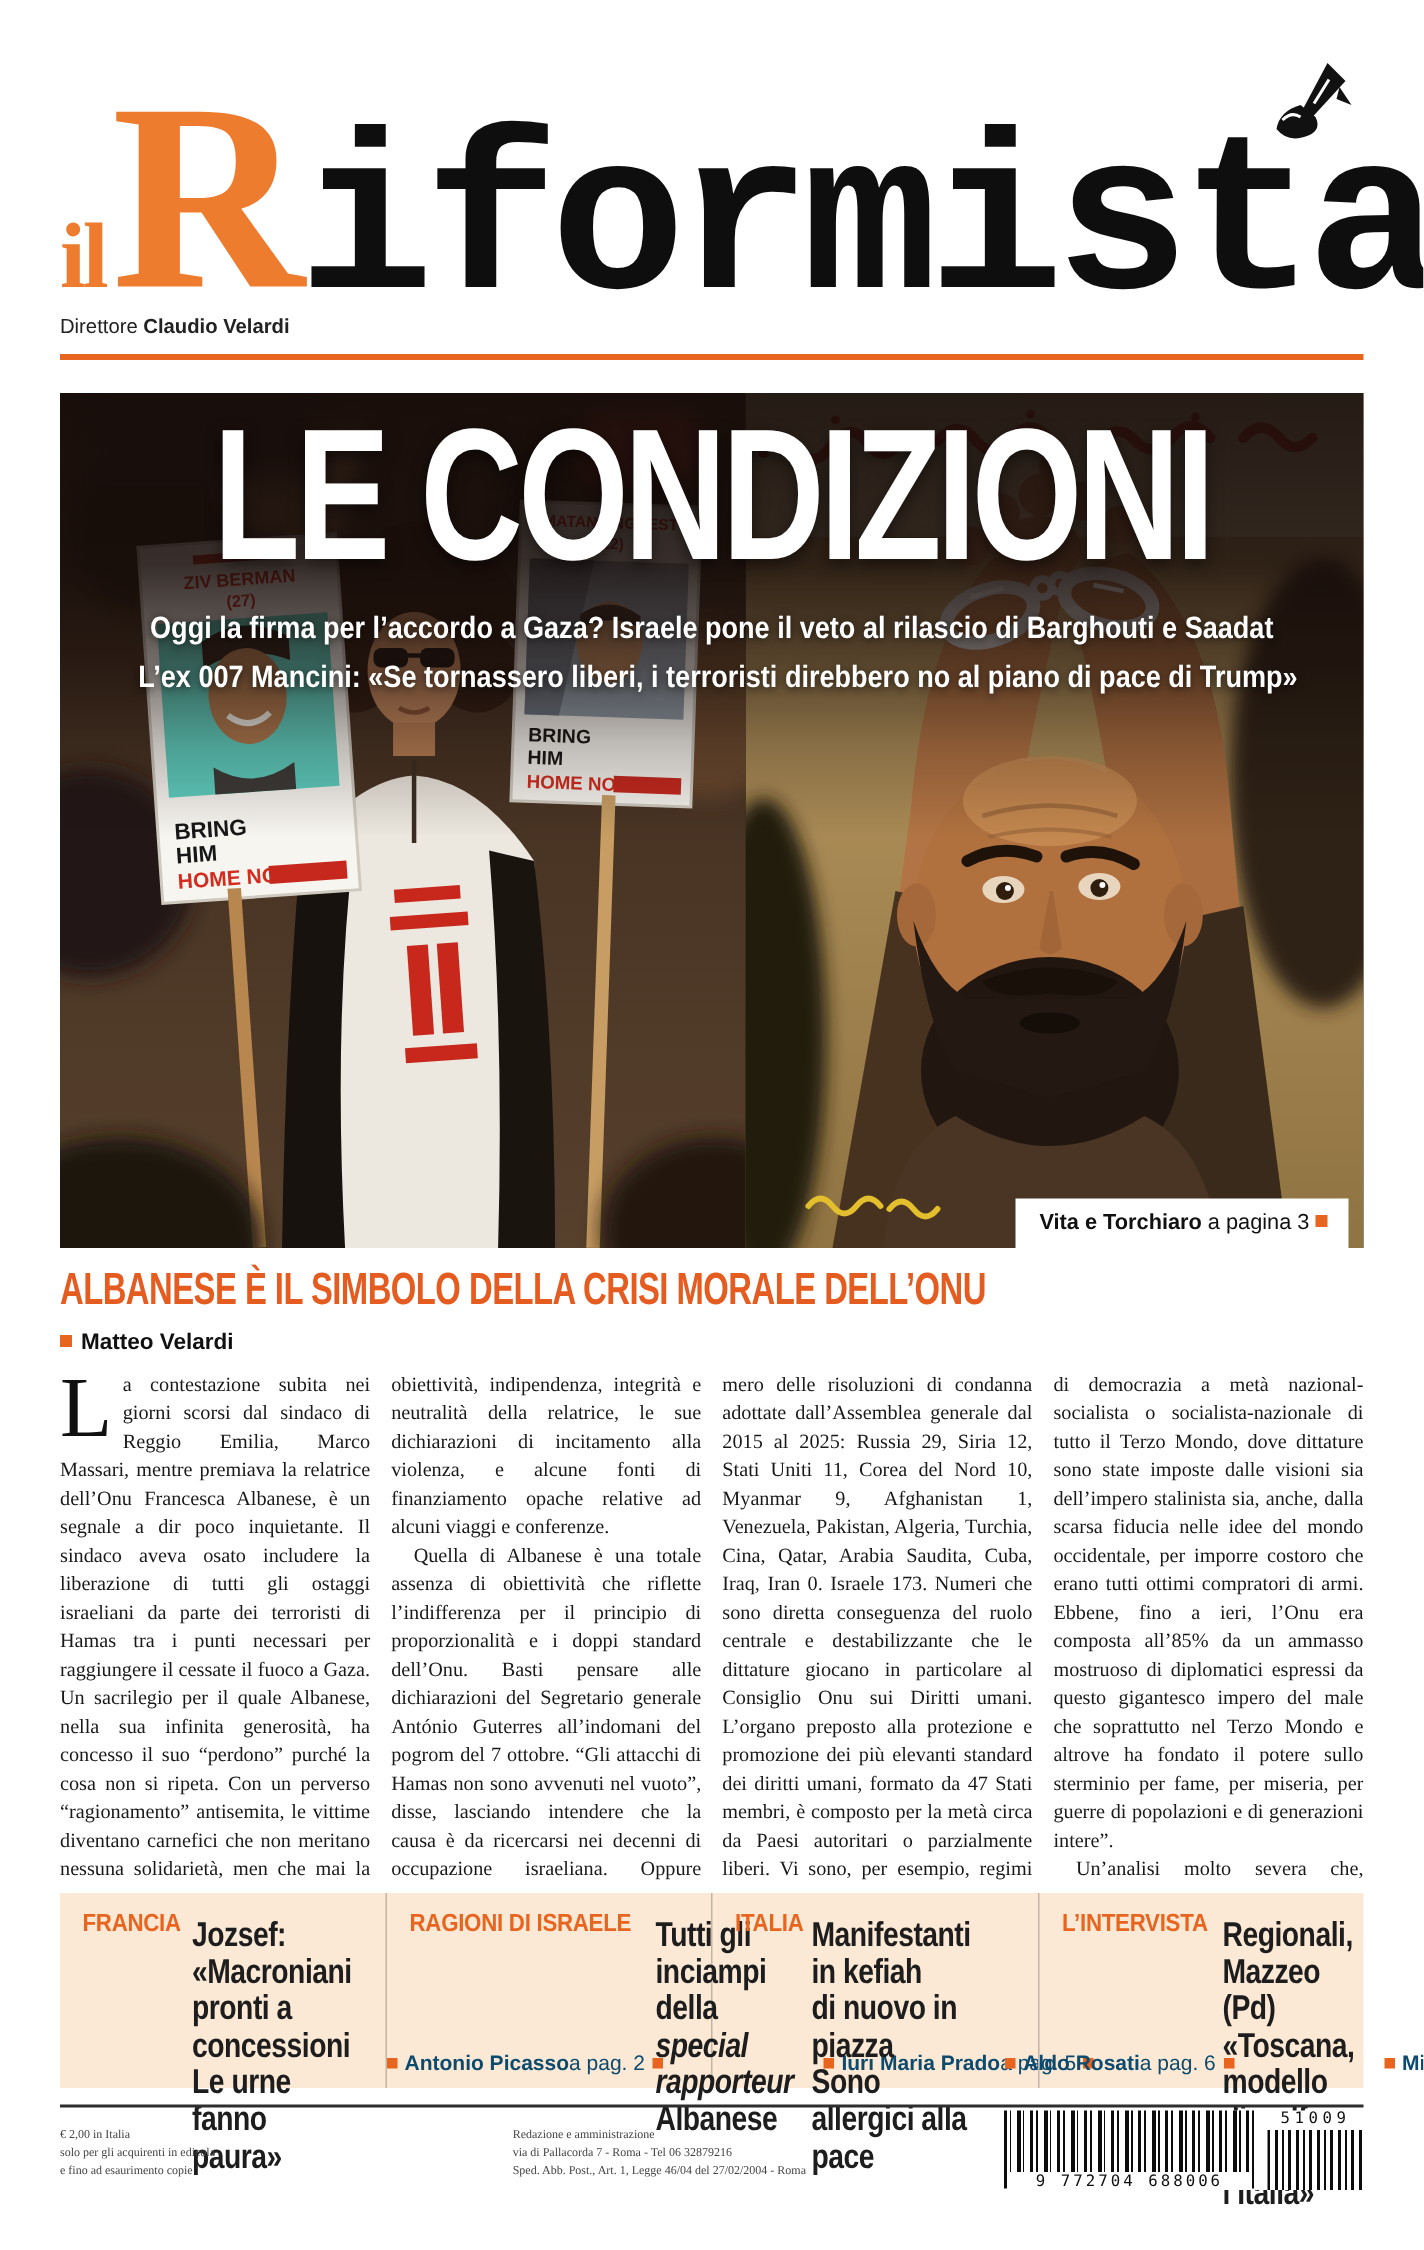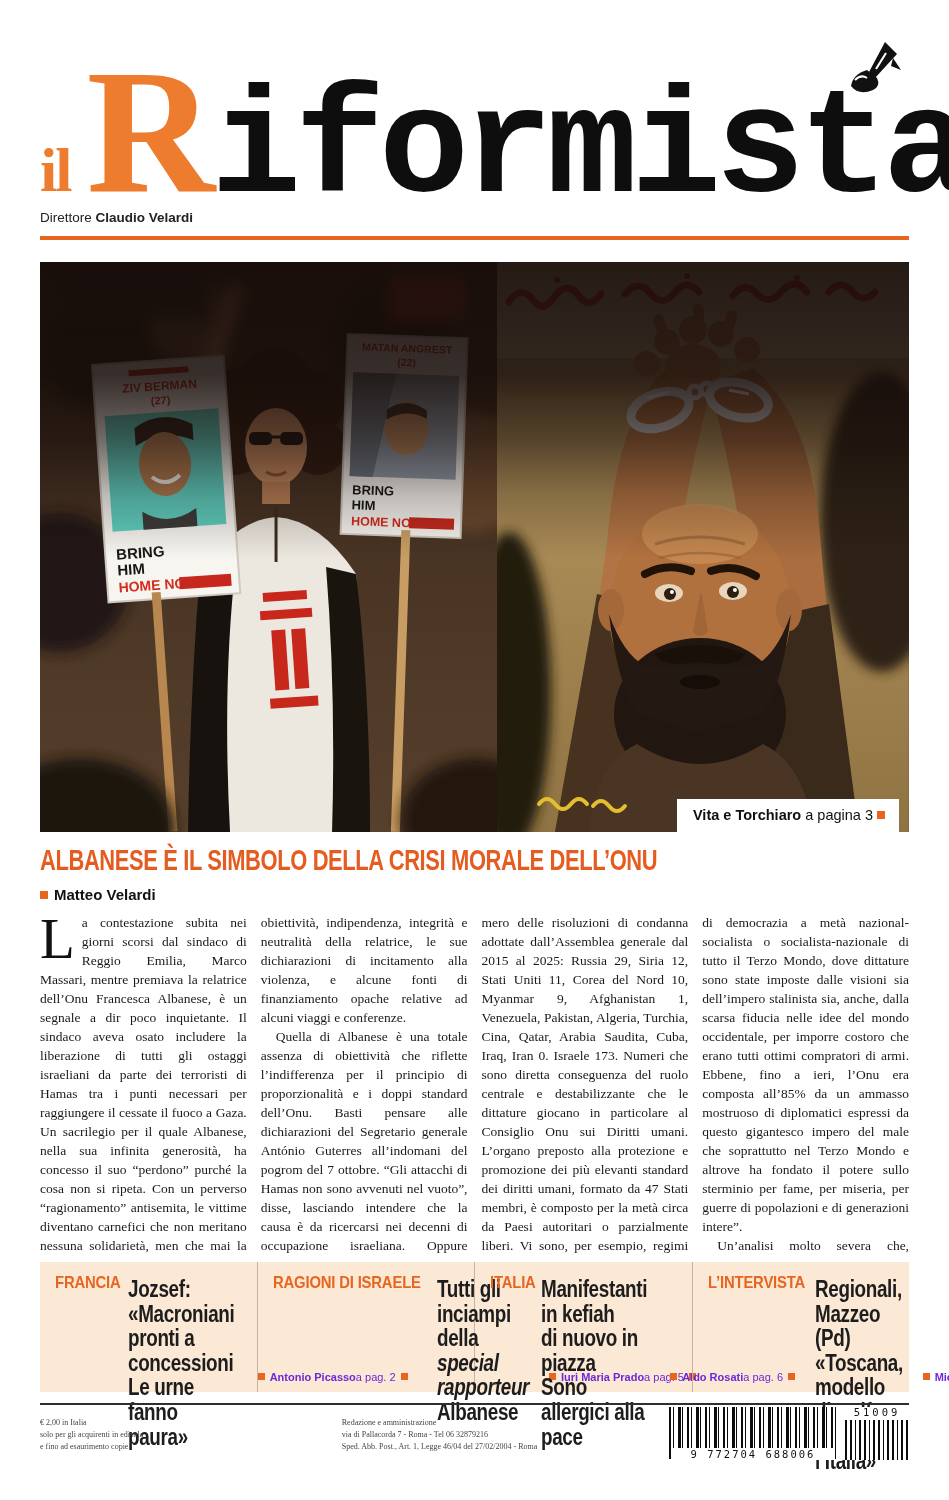--- a/index.html
+++ b/index.html
@@ -11,21 +11,21 @@
   }
   *{box-sizing:border-box;}
   html,body{margin:0;padding:0;background:#ffffff;}
   .page{position:relative;width:949px;height:1500px;margin:0 auto;background:#fff;
         font-family:"Liberation Sans",sans-serif;overflow:hidden;}
 
   
   .masthead{position:absolute;top:0;left:40px;width:869px;height:242px;}
   .logo{position:relative;text-align:center;padding-top:42px;height:165px;
         font-family:"Liberation Serif",serif;font-weight:bold;white-space:nowrap;}
-  .logo .il{color:var(--logo);font-size:62px;letter-spacing:-2px;margin-right:16px;}
+  .logo .il{color:var(--logo);font-size:62px;letter-spacing:-2px;margin-right:4px;}
   .logo .bigR{color:var(--logo);font-size:178px;line-height:1;letter-spacing:-4px;}
   .logo .rest{color:#0e0e0e;font-size:150px;letter-spacing:-6px;font-family:Liberation Mono, monospace;}
   .pen-icon{position:absolute;right:6px;top:40px;}
   .dateline{position:absolute;left:0;right:0;top:210px;display:flex;justify-content:space-between;
             font-size:13.5px;color:#222;}
   .dateline .date{color:var(--accent);font-weight:bold;}
   .dateline .issue{color:#222;font-weight:bold;}
   .dateline .dir b{font-weight:bold;}
   .mast-rule{position:absolute;left:0;right:0;top:236px;height:4px;background:var(--accent);}
 
@@ -68,21 +68,21 @@
   .teasers{position:absolute;top:1262px;left:40px;width:869px;height:130px;
     background:var(--teaser-bg);display:flex;}
   .teaser{flex:1 1 0;padding:11px 10px 9px 15px;display:flex;flex-direction:row;min-width:0;}
   .teaser + .teaser{border-left:1px solid #c3b4a4;}
   .kicker{color:var(--accent);font-size:16.5px;font-weight:800;letter-spacing:-.2px;
     white-space:nowrap;transform:scaleX(.9);transform-origin:left;}
   .t-head{margin-top:4px;font-size:23px;font-weight:800;color:#1d1d1d;line-height:1.07;
     letter-spacing:-.4px;width:122%;transform:scaleX(.82);transform-origin:left top;}
   .t-head .it{font-style:italic;}
   .t-foot{margin-top:auto;display:flex;justify-content:space-between;align-items:center;
-    font-size:11px;color:#6d28d9;width:100%;}
+    font-size:14px;color:#0c4a6e;width:100%;}
   .t-author{font-weight:bold;white-space:nowrap;}
   .t-author .sq{margin-right:5px;}
   .t-page{white-space:nowrap;}
   .t-page .sq{margin-left:5px;}
 
   
   .footer{position:absolute;top:1403px;left:40px;width:869px;}
   .f-rule{height:2px;background:#2e2e2e;}
   .f-row{display:flex;align-items:center;margin-top:6px;}
   .f-note{font-family:"Liberation Serif",serif;font-size:8px;color:#444;line-height:1.55;}
@@ -300,20 +300,27 @@
           <ellipse cx="203" cy="420" rx="20" ry="7" fill="#140d08"></ellipse>
         </g>
         <path d="M92 570 Q98 502 140 482 Q203 522 266 482 Q308 502 316 570 Z" fill="#4a3524"></path>
         <g stroke="#e3bf2e" stroke-width="4" fill="none" stroke-linecap="round">
           <path d="M42 542 q8 -10 16 0 q8 10 16 0 q8 -10 16 0"></path>
           <path d="M96 544 q8 -10 16 0 q8 10 16 0"></path>
         </g>
       </svg>
     </div>
 
+    <div class="hero-text">
+      <h1 class="hero-title">LE CONDIZIONI</h1>
+      <div class="hero-subs">
+        <div class="hero-sub">Oggi la firma per l’accordo a Gaza? Israele pone il veto al rilascio di Barghouti e Saadat</div>
+        <div class="hero-sub">L’ex 007 Mancini: «Se tornassero liberi, i terroristi direbbero no al piano di pace di Trump»</div>
+      </div>
+    </div>
 
     <div class="hero-caption">
       <b>Vita e Torchiaro</b>
       <span>a pagina 3</span>
       <span class="sq"></span>
     </div>
   </section>
 
   <section class="article">
     <h2 class="art-head">ALBANESE È IL SIMBOLO DELLA CRISI MORALE DELL’ONU</h2>

